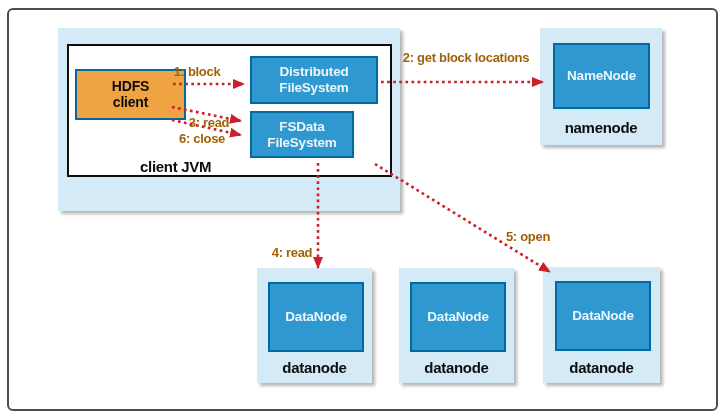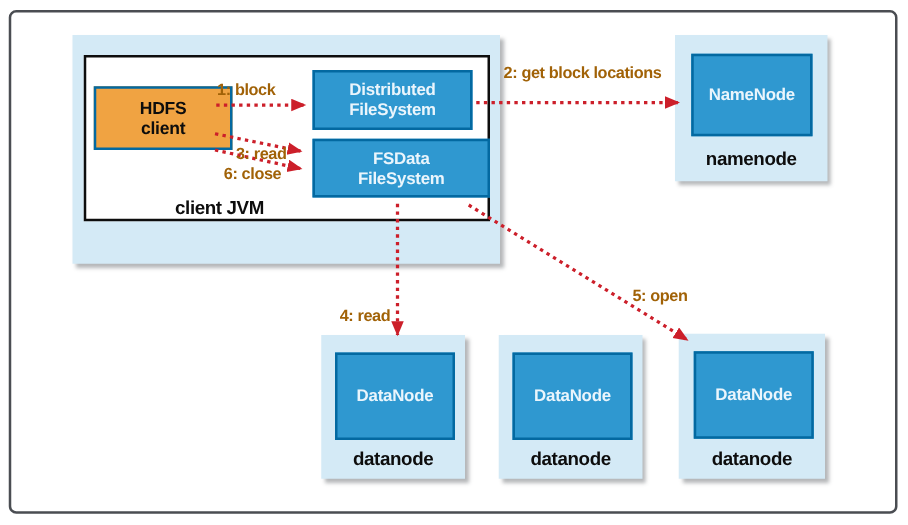--- a/index.html
+++ b/index.html
@@ -91,21 +91,21 @@
   <div class="box orange" style="left:75px; top:69px; width:111px; height:51px;">
     <span>HDFS</span>
     <span>client</span>
   </div>
 
   <div class="box blue" style="left:250px; top:56px; width:128px; height:48px;">
     <span>Distributed</span>
     <span>FileSystem</span>
   </div>
 
-  <div class="box blue" style="left:250px; top:111px; width:142px; height:47px;">
+  <div class="box blue" style="left:250px; top:111px; width:104px; height:47px;">
     <span>FSData</span>
     <span>FileSystem</span>
   </div>
 
   <div class="group" style="left:540px; top:28px; width:122px; height:117px;"></div>
   <div class="box blue" style="left:553px; top:43px; width:97px; height:66px;">
     <span>NameNode</span>
   </div>
   <div class="caption centered" style="left:540px; top:119px; width:122px;">namenode</div>
 

